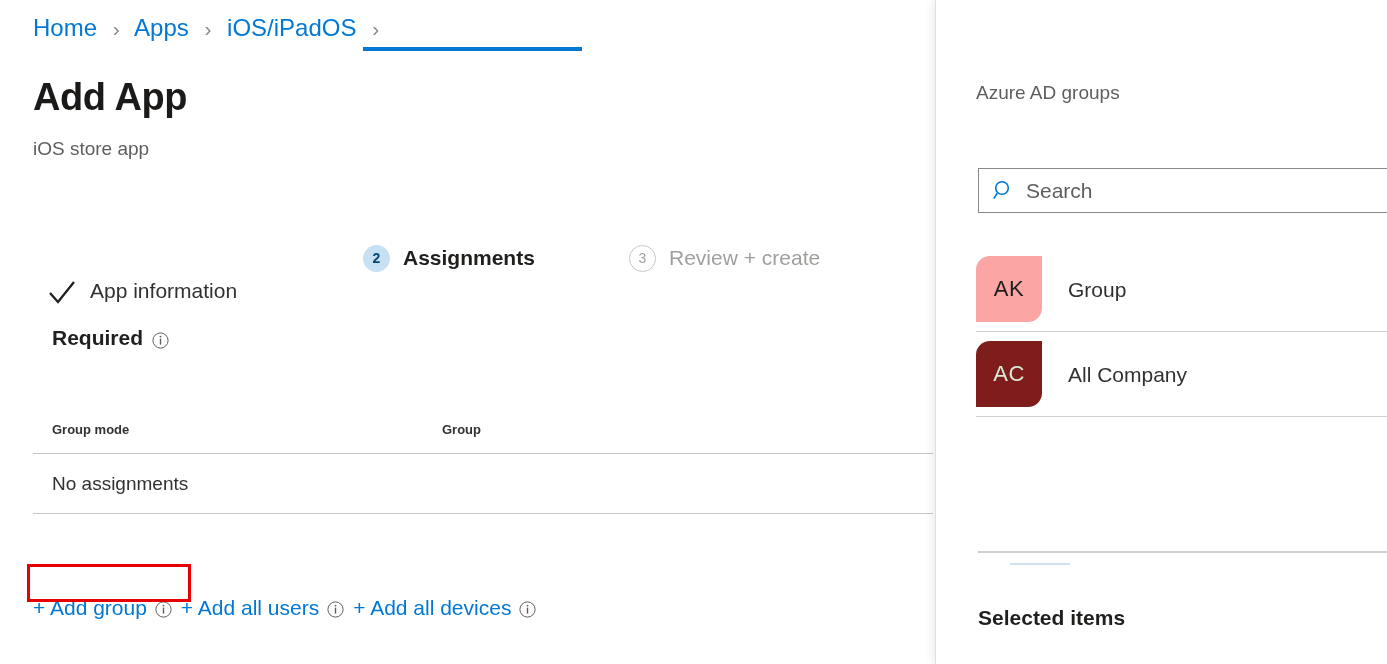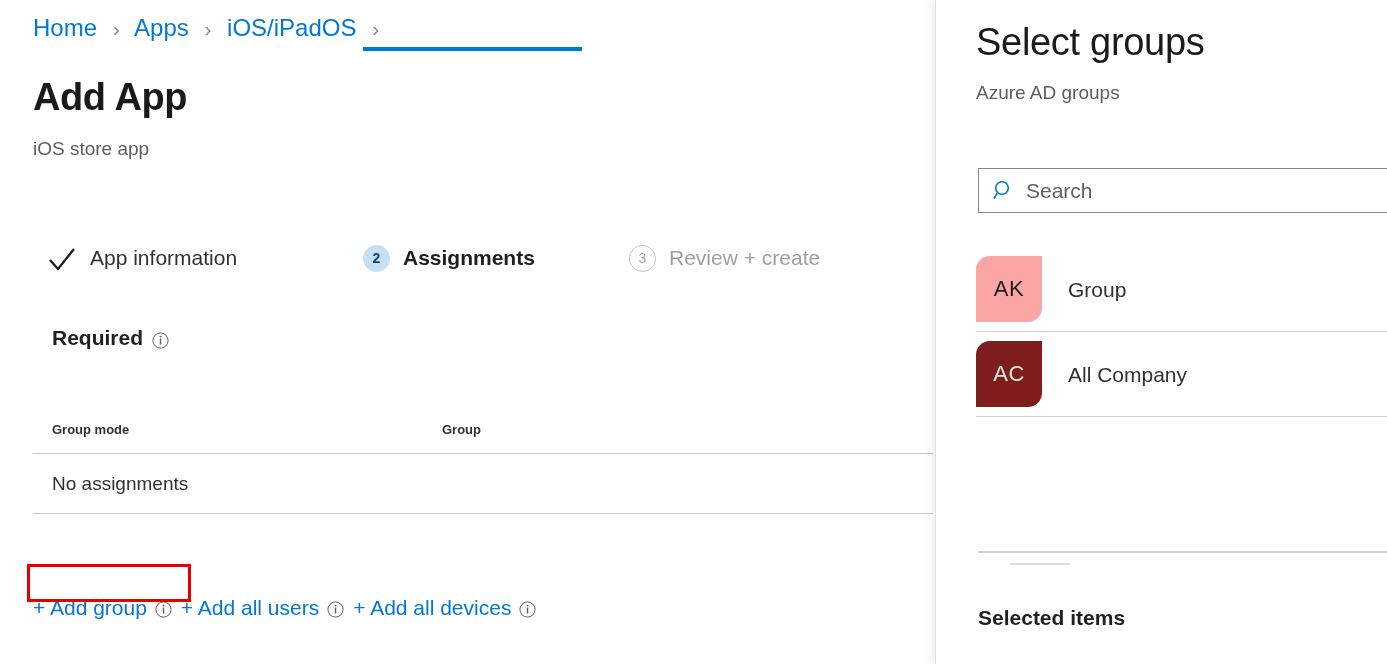--- a/index.html
+++ b/index.html
@@ -158,21 +158,21 @@
       <span class="crumb-sep">›</span>
       <a class="crumb-link">iOS/iPadOS</a>
       <span class="crumb-sep">›</span>
     </div>
 
     <div id="page-title">Add App</div>
     <div id="page-subtitle">iOS store app</div>
 
     <div id="wizard">
 
-      <div class="wizard-step step-done" style="left:0px;">
+      <div class="wizard-step step-done" style="left:0px;margin-top:33px;">
         <span class="step-check">
           <svg width="30" height="30" viewBox="0 0 30 30" aria-hidden="true">
             <polyline points="3,15 11,24 27,4" fill="none" stroke="#201f1e" stroke-width="2.3"></polyline>
           </svg>
         </span>
         <span class="step-label">App information</span>
       </div>
 
       <div class="wizard-step step-active" style="left:316px;">
         <span class="step-badge badge-active">2</span>
@@ -232,21 +232,20 @@
           <rect x="7.8" y="6.6" width="1.4" height="6" fill="#605e5c"></rect>
         </svg>
       </span>
     </div>
 
     <div id="add-group-highlight"></div>
   </div>
 
   <div id="right-panel">
 
-    <div id="panel-title">Select groups</div>
     <div id="panel-subtitle">Azure AD groups</div>
 
     <div id="panel-search">
       <span class="search-ico">
         <svg width="24" height="24" viewBox="0 0 24 24" aria-hidden="true">
           <circle cx="10" cy="9" r="6.3" fill="none" stroke="#0078d4" stroke-width="1.6"></circle>
           <line x1="5.2" y1="14.2" x2="1.8" y2="19.6" stroke="#0078d4" stroke-width="1.6"></line>
         </svg>
       </span>
       <span class="search-text">Search</span>

